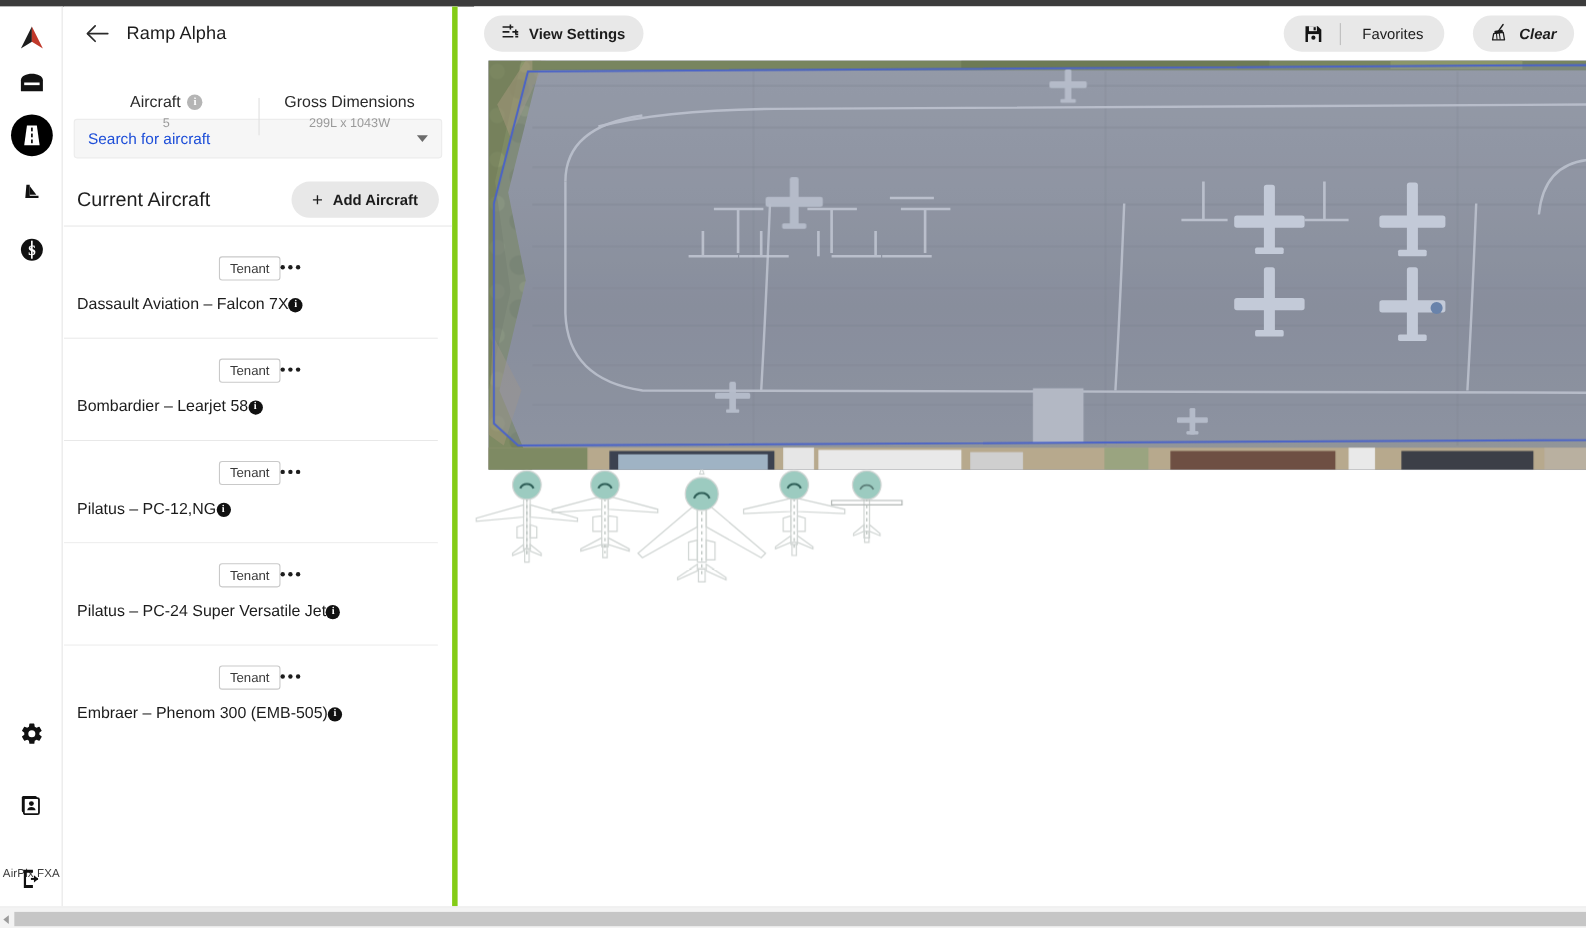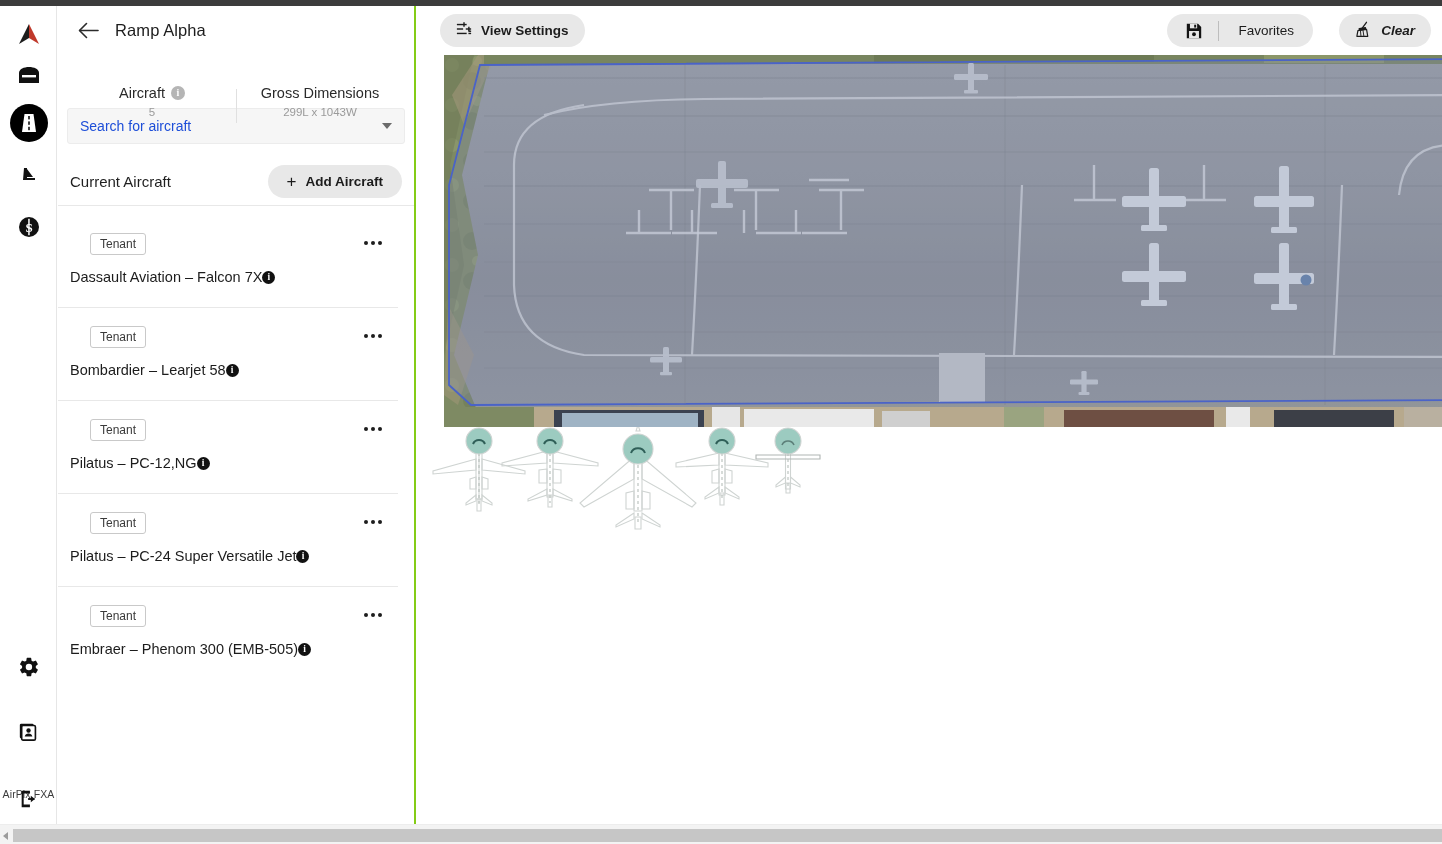--- a/index.html
+++ b/index.html
@@ -35,21 +35,21 @@
   }
   .rail-label {
     position: absolute; left: 0; width: 57px; text-align: center;
     font-size: 10.5px; color: #3b3b3b; letter-spacing: .1px;
   }
 
   
   .panel {
     position: absolute; top: 6px; left: 58px; width: 358px; height: 818px;
     background: #ffffff;
-    border-right: 2px solid #84cc16;
+    border-right: 5px solid #84cc16;
   }
   .panel-head {
     height: 48px; display: flex; align-items: center; padding-left: 20px; gap: 16px;
   }
   .back-arrow { cursor: pointer; display: flex; align-items: center; }
   .panel-title { font-size: 16.5px; color: #1c1c1c; letter-spacing: .1px; }
 
   .stats { display: flex; height: 54px; padding: 0 10px; }
   .stat { flex: 1; text-align: center; position: relative; margin-top: 31px; }
   .stat-top {
@@ -75,40 +75,40 @@
   .search-placeholder { flex: 1; font-size: 14px; color: #1d4ed8; }
   .caret { width: 0; height: 0; border-left: 5px solid transparent;
            border-right: 5px solid transparent; border-top: 6px solid #6b6b6b; cursor: pointer; }
 
   .section-row {
     margin-top: 14px;
     height: 48px; display: flex; align-items: center; justify-content: space-between;
     padding: 0 12px 0 12px;
     border-bottom: 1px solid #e8e8e8;
   }
-  .section-title { font-size: 15px; color: #1f1f1f; }
+  .section-title { font-size: 18px; color: #1f1f1f; }
   .add-btn {
     background: #e8e8e8; border: none; border-radius: 18px;
     height: 33px; padding: 0 19px; display: flex; align-items: center; gap: 9px;
     font-size: 13.5px; font-weight: bold; color: #1c1c1c; cursor: pointer;
     font-family: "Liberation Sans", sans-serif;
   }
   .plus { font-size: 17px; font-weight: normal; line-height: 1; }
 
   
   .list-area {
     position: absolute; top: 209px; left: 0; width: 358px; height: 452px;
     overflow: hidden;
   }
   .list-inner { width: 340px; }
   .ac-item {
     height: 93px; border-bottom: 1px solid #e8e8e8; padding: 18px 12px 0 12px;
     position: relative; cursor: pointer; background: #fff;
   }
-  .ac-top { display: flex; align-items: flex-start; justify-content: space-between; margin-left: 20px; }
+  .ac-top { display: flex; align-items: flex-start; justify-content: center; margin-left: 20px; }
   .chip {
     border: 1px solid #c9c9c9; border-radius: 3px; font-size: 12px;
     color: #3a3a3a; padding: 3px 9px; background: #fff;
   }
   .dots { display: flex; gap: 3px; padding-top: 8px; padding-right: 4px; cursor: pointer; }
   .dots i { width: 4px; height: 4px; border-radius: 50%; background: #1d1d1d; display: block; }
   .ac-name {
     margin-top: 14px; font-size: 14.5px; color: #1c1c1c;
     display: flex; align-items: center; gap: 0;
   }

